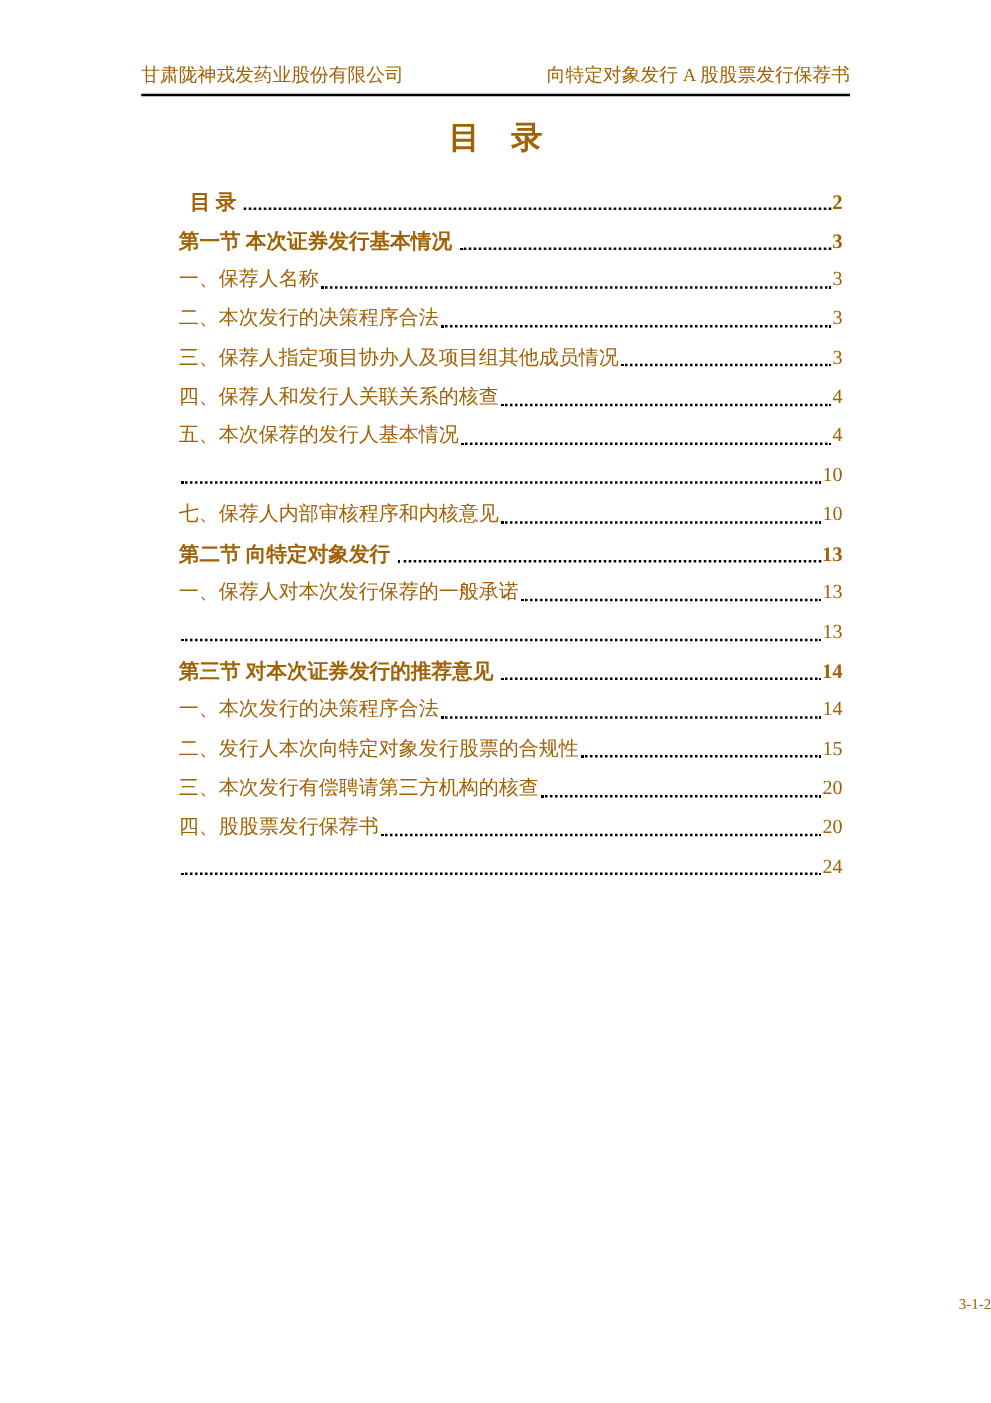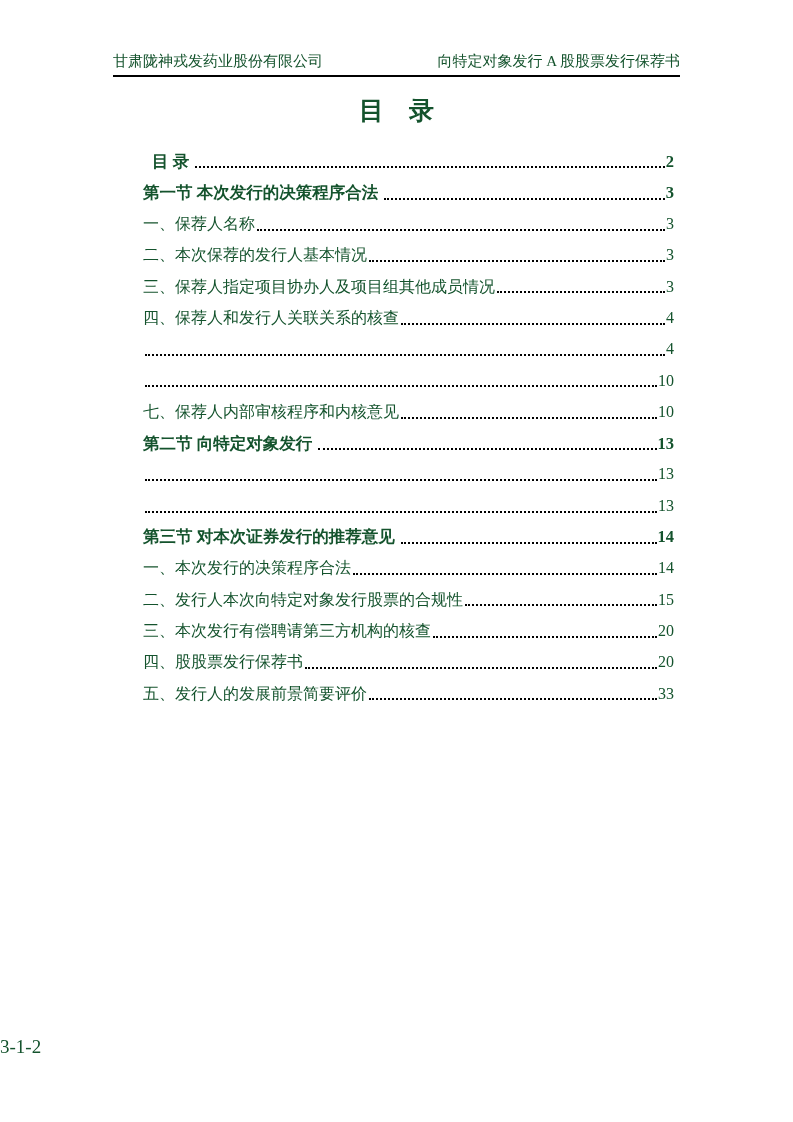--- a/index.html
+++ b/index.html
@@ -7,21 +7,21 @@
     padding: 0;
     background: #ffffff;
   }
   .page {
     position: relative;
     width: 793px;
     height: 1122px;
     margin: 0 auto;
     background: #ffffff;
     font-family: "Liberation Serif", "DejaVu Serif", serif;
-    color: #14532d;
+    color: #a16207;
     overflow: hidden;
   }
   
   .header {
     position: absolute;
     left: 113px;
     right: 113px;
     top: 52px;
     display: flex;
     justify-content: space-between;
@@ -83,22 +83,22 @@
   }
   .toc-row.level-title {
     padding-left: 9px;
   }
   
   .footer {
     position: absolute;
     left: 0;
     right: 0;
     top: 1036px;
-    text-align: left;
-    font-size: 19px;
+    text-align: right;
+    font-size: 12px;
   }
 </style>
 </head>
 <body>
 
 <div class="page">
 
   <div class="header">
     <span>甘肃陇神戎发药业股份有限公司</span>
     <span>向特定对象发行 A 股股票发行保荐书</span>
@@ -106,63 +106,65 @@
 
   <h1 class="doc-title">目　录</h1>
 
   <div class="toc" id="toc-list">
       <div class="toc-row level-title">
       <span class="toc-label">目 录</span>
       <span class="toc-leader"></span>
       <span class="toc-page">2</span>
     </div>
       <div class="toc-row level-chapter">
-      <span class="toc-label">第一节 本次发行的决策程序合法</span>
+      <span class="toc-label">第一节 本次证券发行基本情况</span>
       <span class="toc-leader"></span>
       <span class="toc-page">3</span>
     </div>
       <div class="toc-row level-item">
       <span class="toc-label">一、保荐人名称</span>
       <span class="toc-leader"></span>
       <span class="toc-page">3</span>
     </div>
       <div class="toc-row level-item">
-      <span class="toc-label">二、本次保荐的发行人基本情况</span>
+      <span class="toc-label">二、本次发行的决策程序合法</span>
       <span class="toc-leader"></span>
       <span class="toc-page">3</span>
     </div>
       <div class="toc-row level-item">
       <span class="toc-label">三、保荐人指定项目协办人及项目组其他成员情况</span>
       <span class="toc-leader"></span>
       <span class="toc-page">3</span>
     </div>
       <div class="toc-row level-item">
       <span class="toc-label">四、保荐人和发行人关联关系的核查</span>
       <span class="toc-leader"></span>
       <span class="toc-page">4</span>
     </div>
       <div class="toc-row level-item">
+      <span class="toc-label">五、本次保荐的发行人基本情况</span>
       <span class="toc-leader"></span>
       <span class="toc-page">4</span>
     </div>
       <div class="toc-row level-item">
       <span class="toc-leader"></span>
       <span class="toc-page">10</span>
     </div>
       <div class="toc-row level-item">
       <span class="toc-label">七、保荐人内部审核程序和内核意见</span>
       <span class="toc-leader"></span>
       <span class="toc-page">10</span>
     </div>
       <div class="toc-row level-chapter">
       <span class="toc-label">第二节 向特定对象发行</span>
       <span class="toc-leader"></span>
       <span class="toc-page">13</span>
     </div>
       <div class="toc-row level-item">
+      <span class="toc-label">一、保荐人对本次发行保荐的一般承诺</span>
       <span class="toc-leader"></span>
       <span class="toc-page">13</span>
     </div>
       <div class="toc-row level-item">
       <span class="toc-leader"></span>
       <span class="toc-page">13</span>
     </div>
       <div class="toc-row level-chapter">
       <span class="toc-label">第三节 对本次证券发行的推荐意见</span>
       <span class="toc-leader"></span>
@@ -182,21 +184,20 @@
       <span class="toc-label">三、本次发行有偿聘请第三方机构的核查</span>
       <span class="toc-leader"></span>
       <span class="toc-page">20</span>
     </div>
       <div class="toc-row level-item">
       <span class="toc-label">四、股股票发行保荐书</span>
       <span class="toc-leader"></span>
       <span class="toc-page">20</span>
     </div>
       <div class="toc-row level-item">
-      <span class="toc-label">五、发行人的发展前景简要评价</span>
-      <span class="toc-leader"></span>
-      <span class="toc-page">33</span>
+      <span class="toc-leader"></span>
+      <span class="toc-page">24</span>
     </div>
     </div>
 
   <div class="footer">3-1-2</div>
 
 </div>
 
 </body></html>

